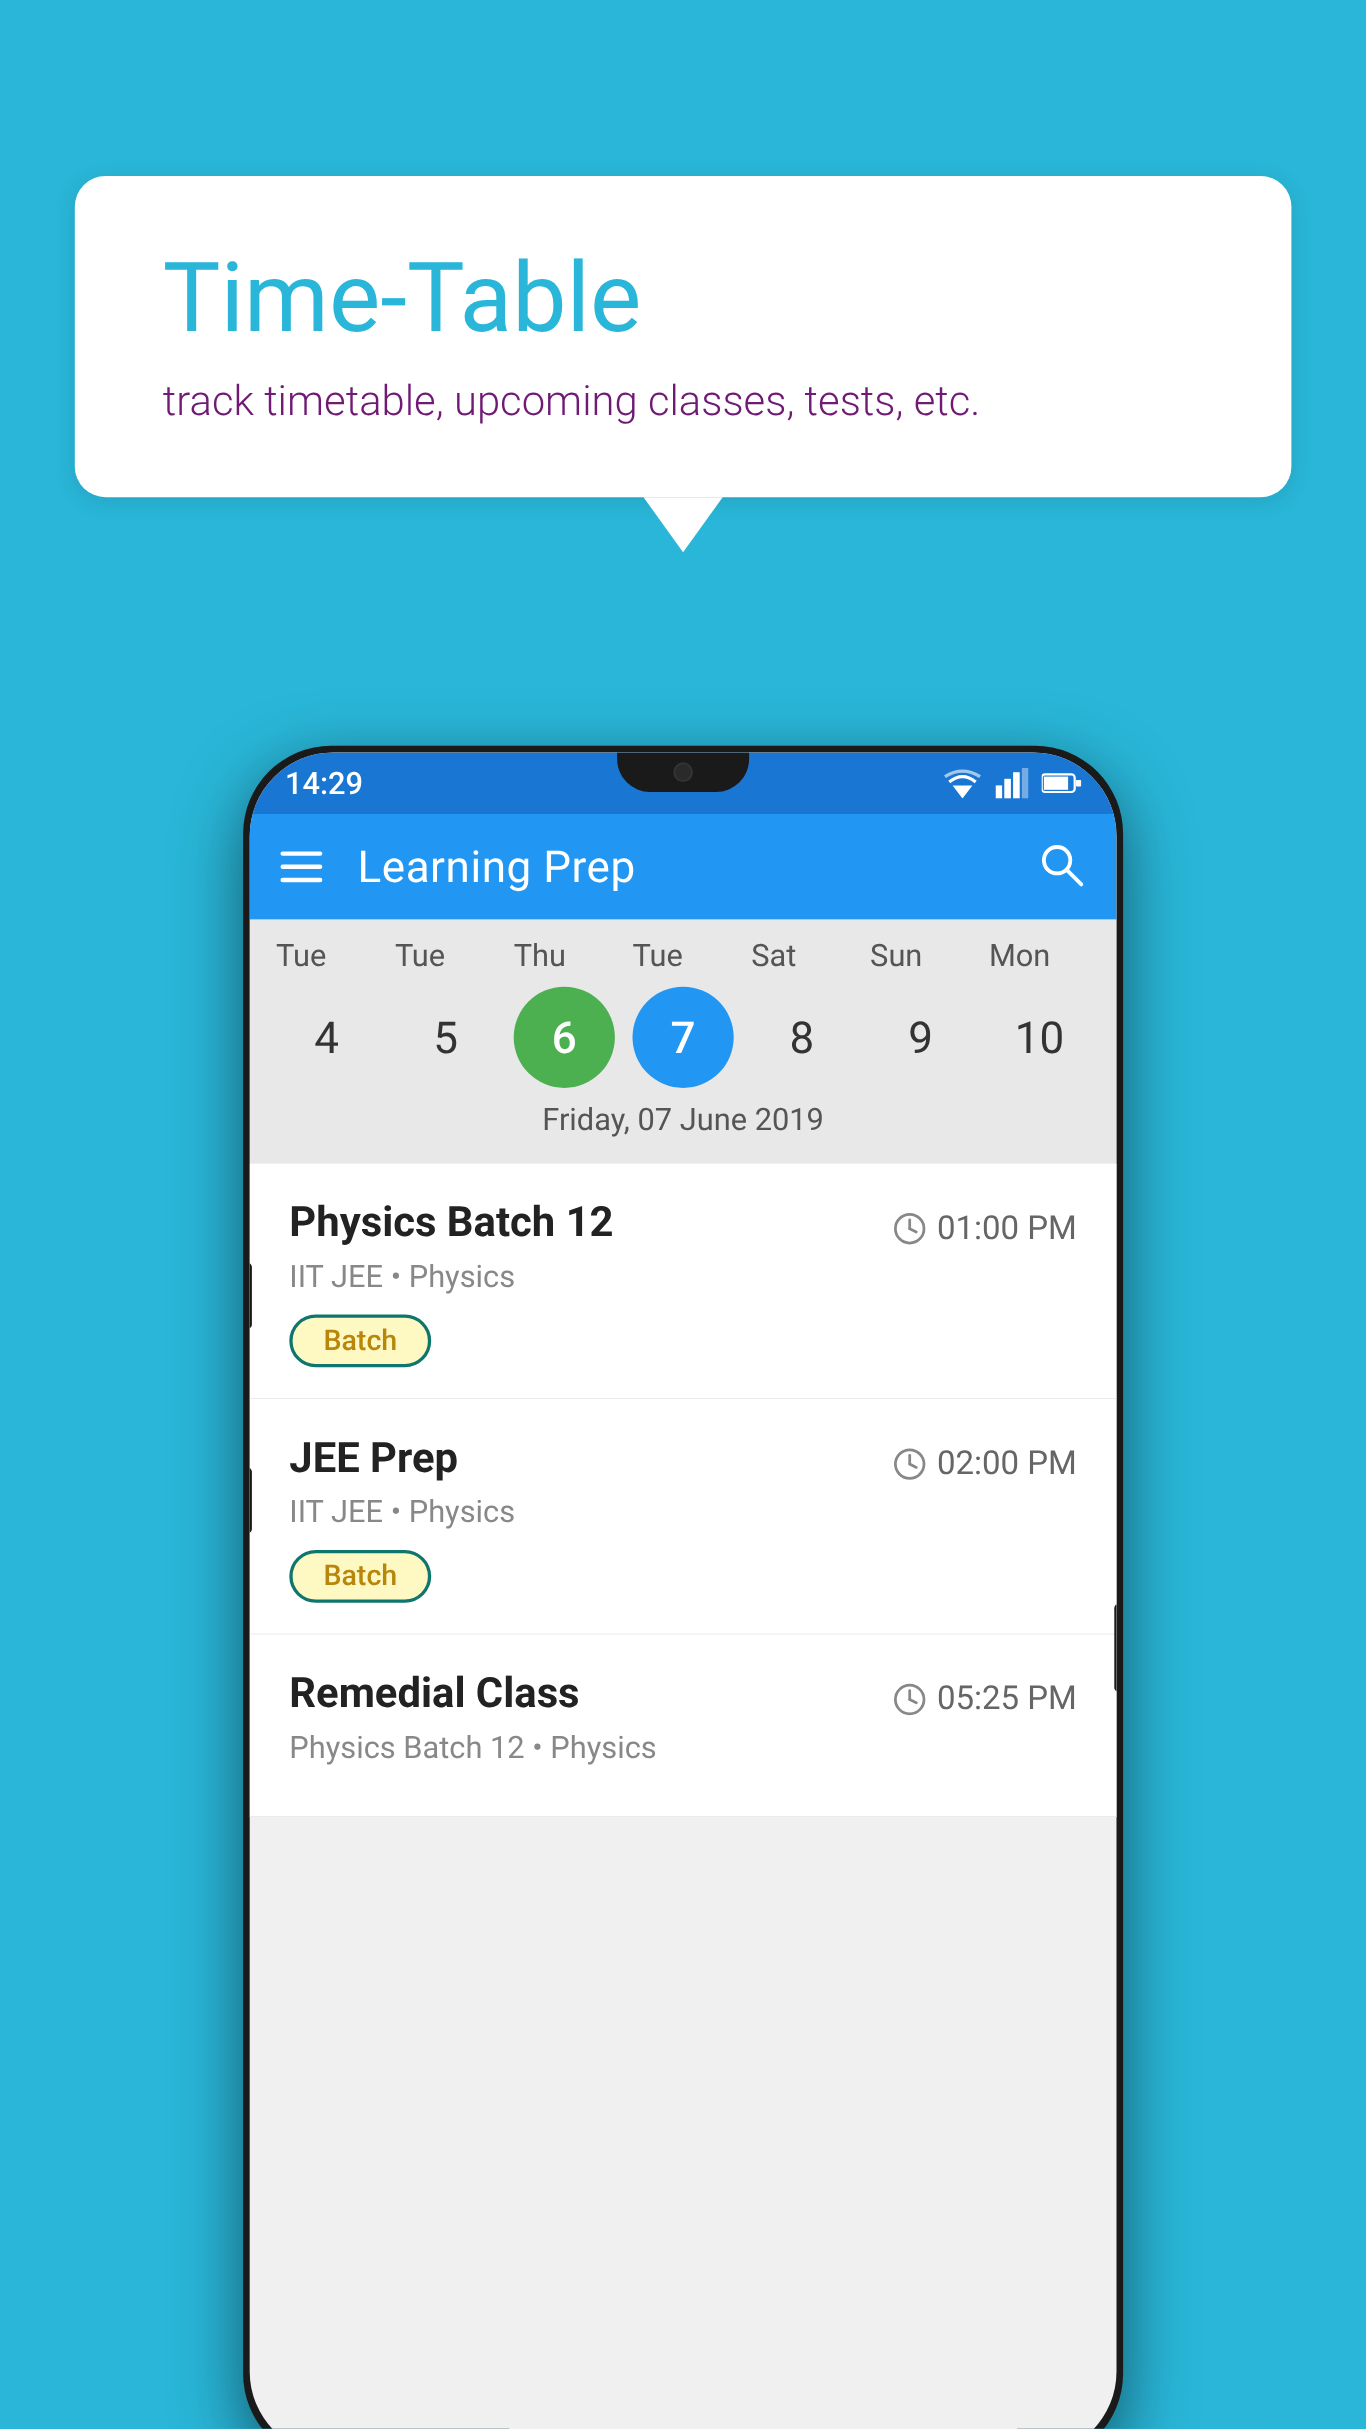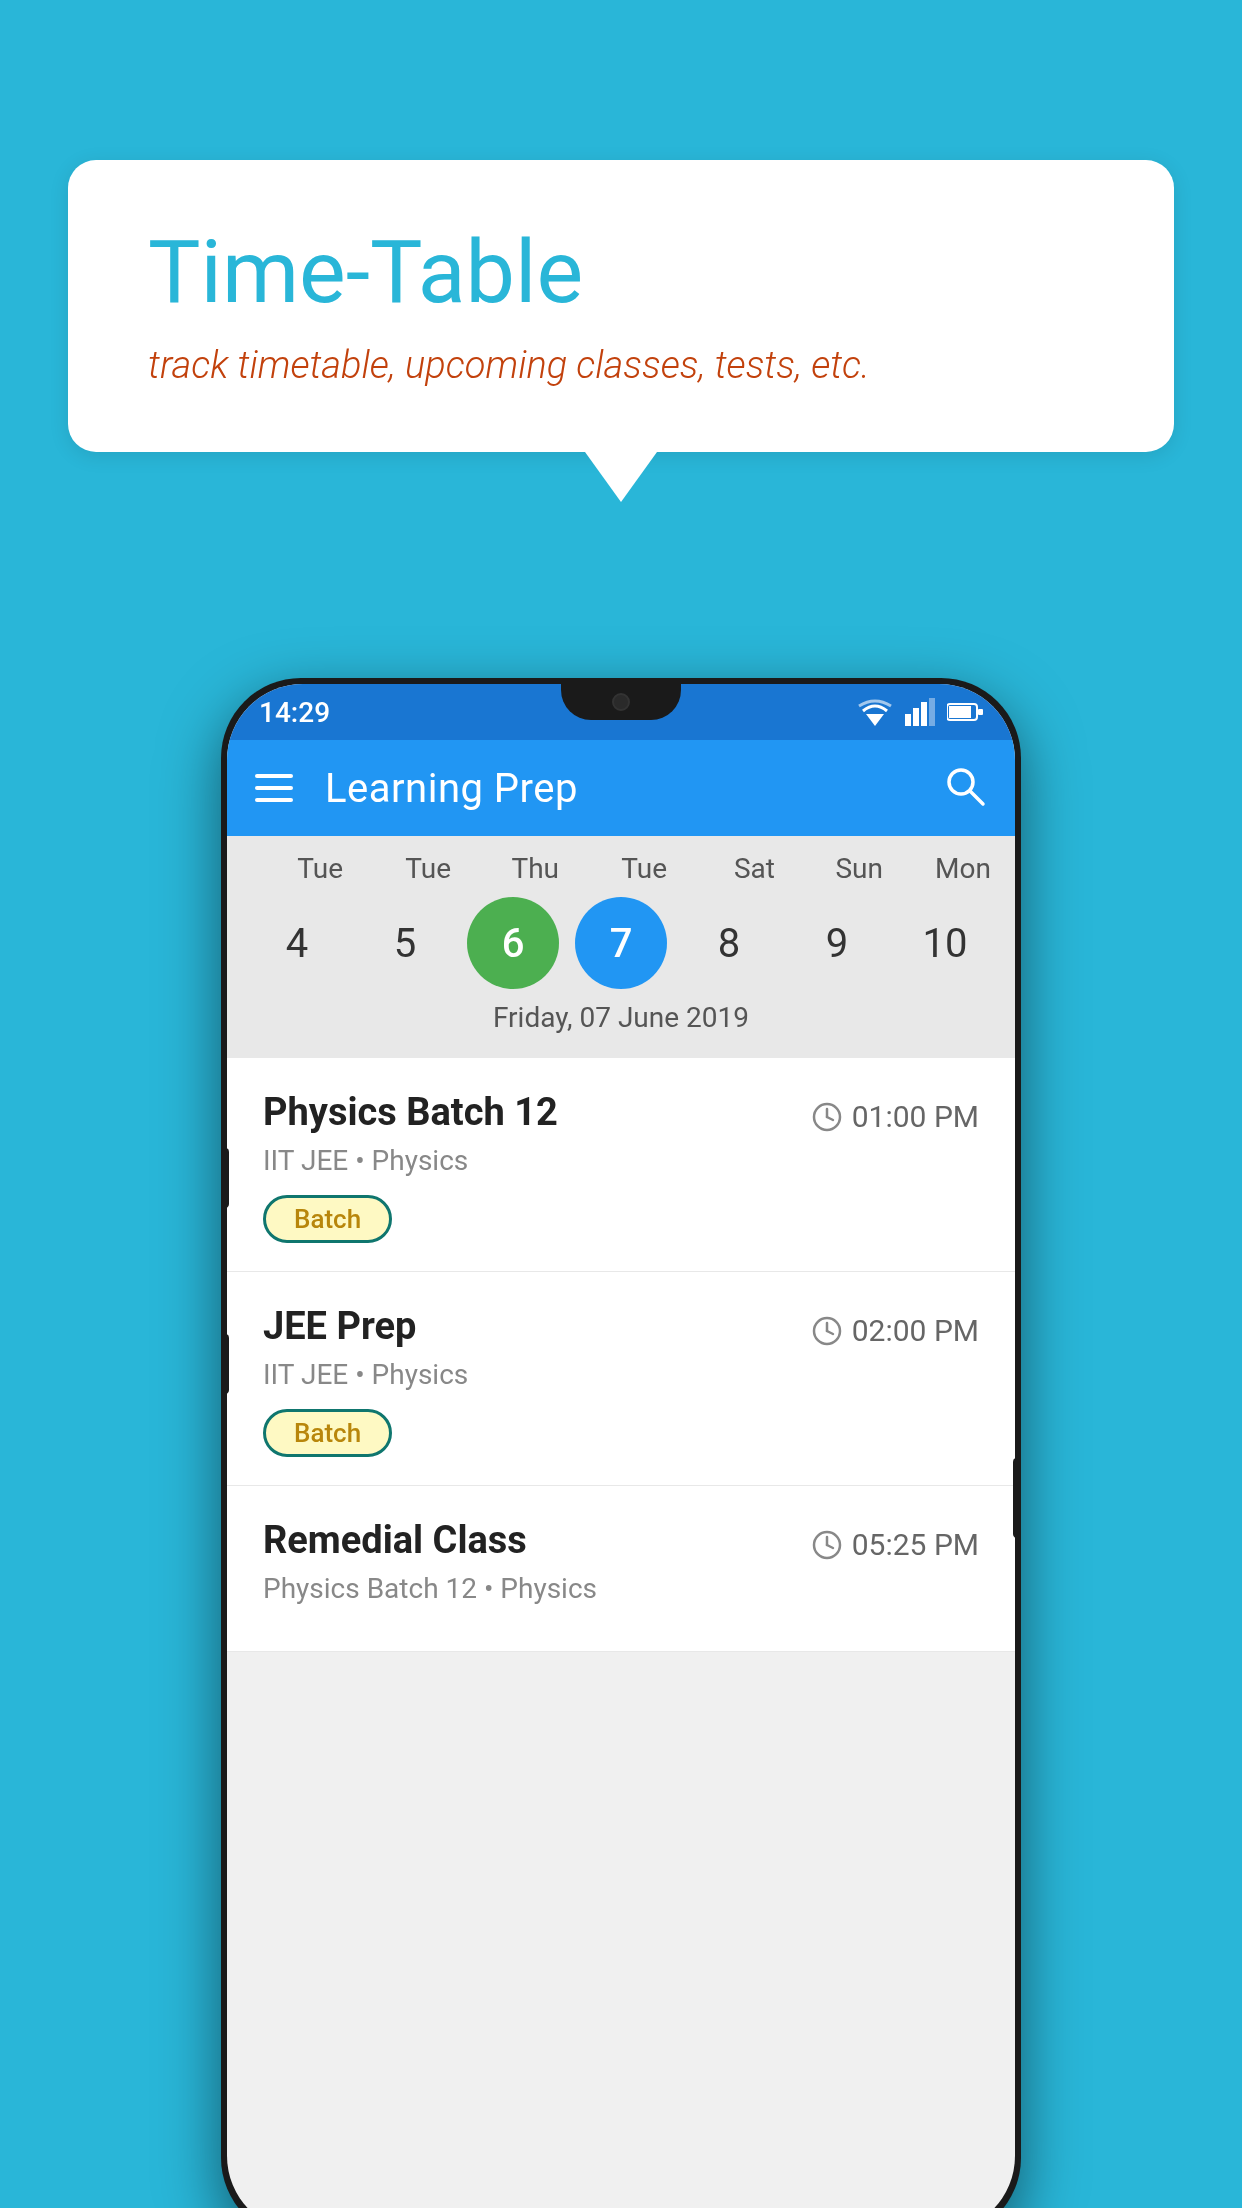--- a/index.html
+++ b/index.html
@@ -44,23 +44,22 @@
 
     .bubble-title {
       font-size: 88px;
       font-weight: 400;
       color: #29B6D8;
       margin-bottom: 20px;
     }
 
     .bubble-subtitle {
       font-size: 38px;
-      color: #c2410c;
+      color: #701a75;
       font-weight: 300;
-      font-style: italic;
     }
 
     
     .phone-frame {
       position: absolute;
       bottom: -30px;
       left: 50%;
       transform: translateX(-50%);
       width: 800px;
       height: 1560px;
@@ -176,21 +175,21 @@
     .day-headers {
       display: flex;
       justify-content: space-around;
       padding: 0 16px 8px;
     }
 
     .day-header {
       font-size: 28px;
       color: #555;
       width: 92px;
-      text-align: right;
+      text-align: left;
       font-weight: 400;
     }
 
     .day-numbers {
       display: flex;
       justify-content: space-around;
       padding: 4px 16px 8px;
       align-items: center;
     }
 

